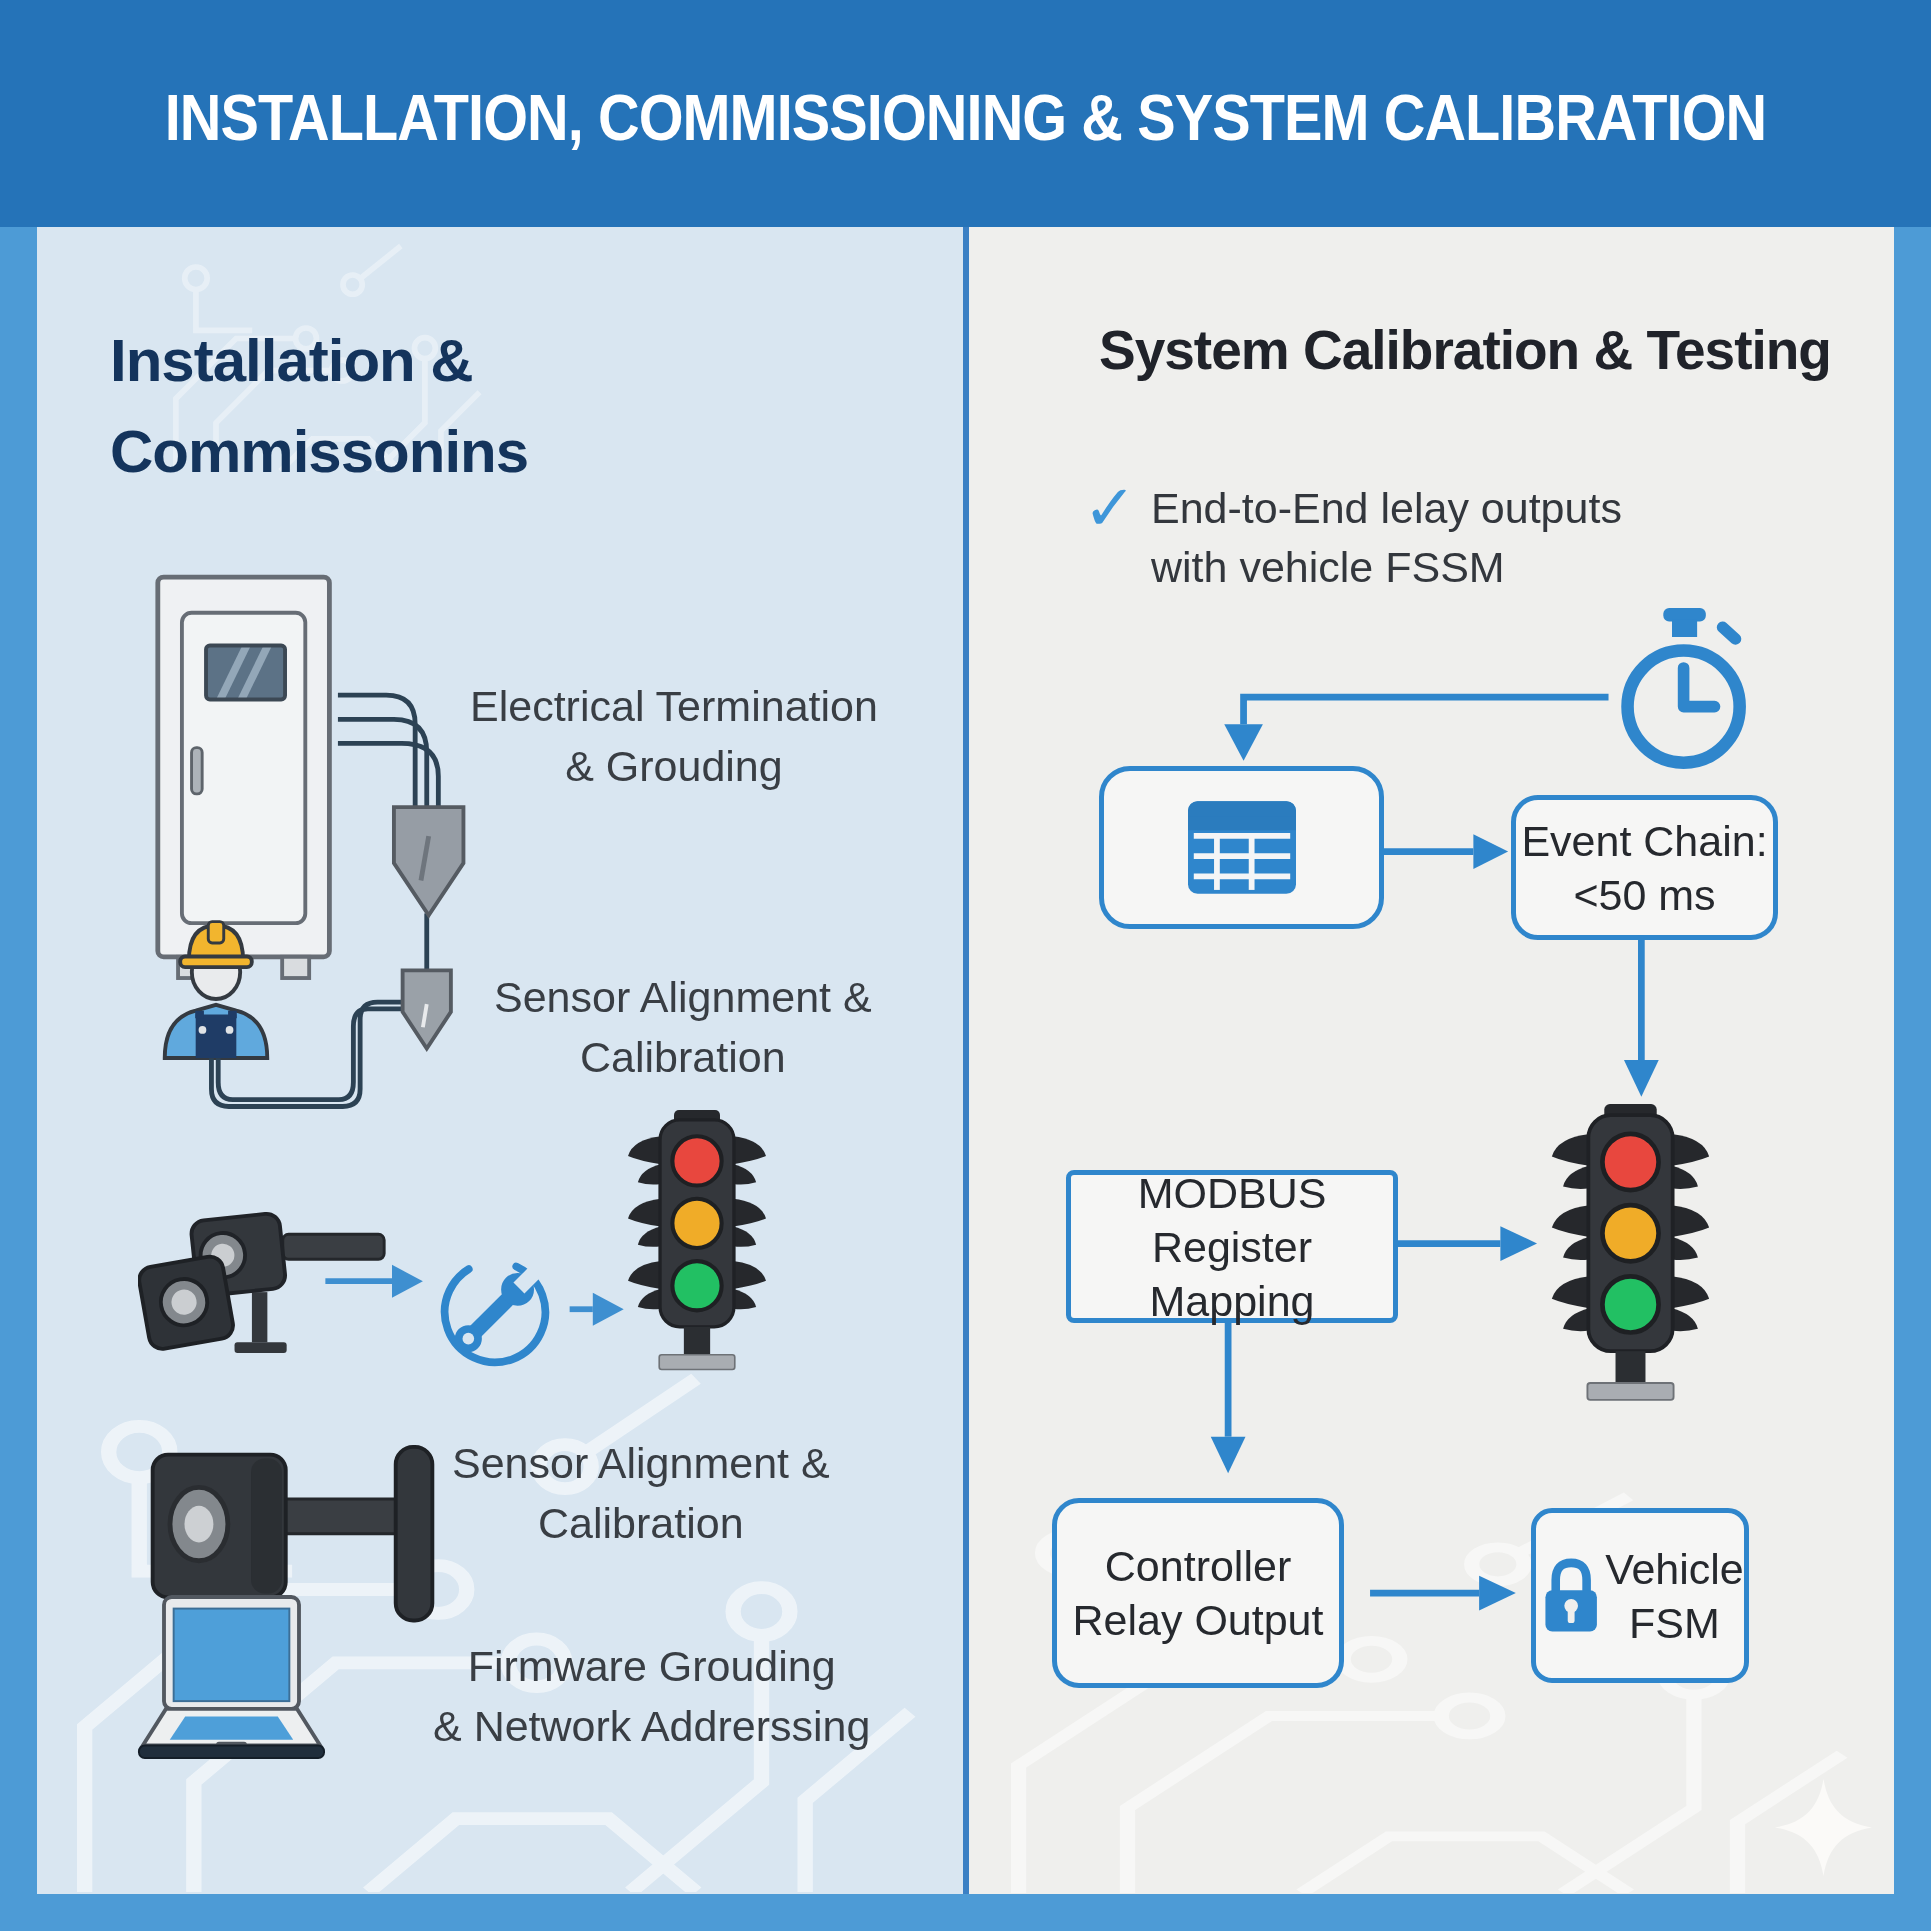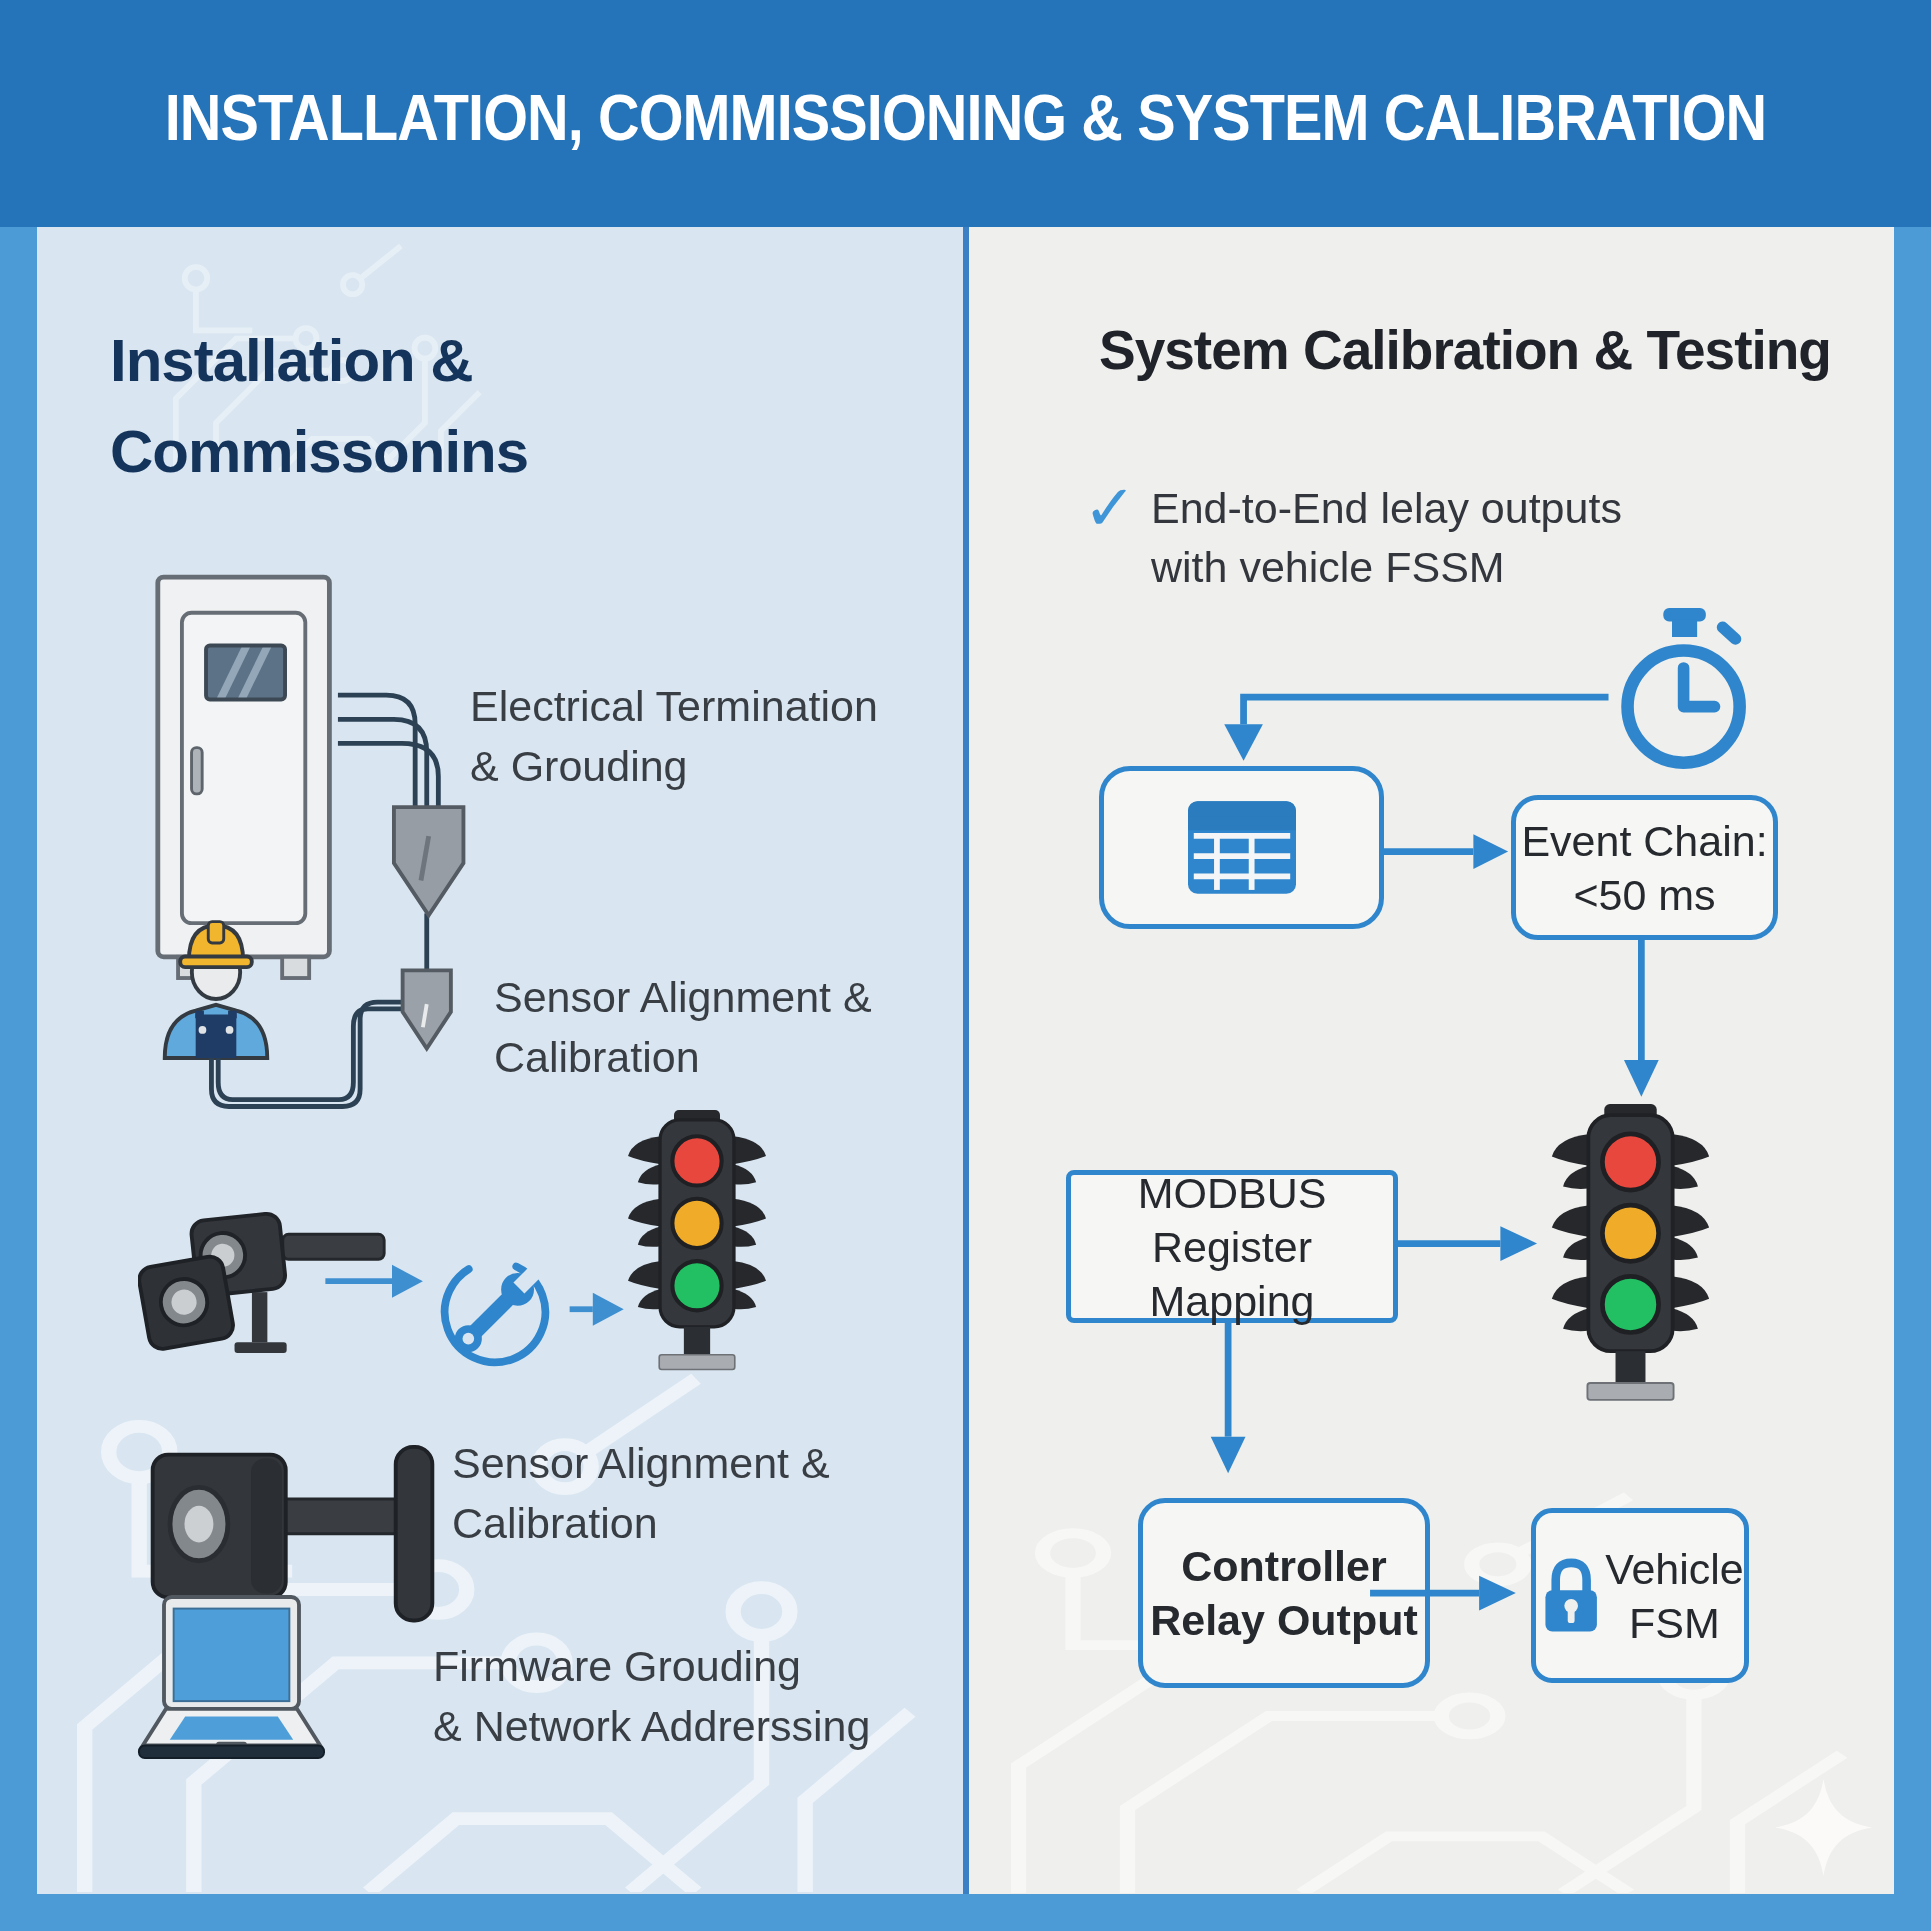--- a/index.html
+++ b/index.html
@@ -11,35 +11,35 @@
     color:#FFFFFF;font-size:64px;font-weight:800;letter-spacing:-1px;
     transform:scaleX(0.9);white-space:nowrap;}
   .left-panel{position:absolute;left:37px;top:227px;width:926px;height:1667px;background:#D9E6F1;}
   .divider{position:absolute;left:963px;top:227px;width:6.8px;height:1667px;background:#3B80C4;}
   .right-panel{position:absolute;left:969px;top:227px;width:925px;height:1667px;background:#EFEFED;}
   
   .left-heading{position:absolute;left:110px;top:315px;color:#14345C;
     font-size:60px;font-weight:800;line-height:91px;letter-spacing:-1px;}
   .right-heading{position:absolute;left:1099px;top:318px;color:#20232A;
     font-size:55px;font-weight:800;letter-spacing:-1px;}
-  .label{position:absolute;font-size:43px;line-height:60px;color:#393E44;}
+  .label{position:absolute;font-size:43px;line-height:60px;color:#393E44;text-align:center;}
   .lbl-1{left:470px;top:676px;}
   .lbl-2{left:494px;top:967px;}
   .lbl-3{left:452px;top:1433px;}
   .lbl-4{left:433px;top:1636px;}
   .check-glyph{position:absolute;left:1083px;top:471px;font-size:64px;font-weight:800;color:#3E96D9;}
   .bullet-text{position:absolute;left:1151px;top:479px;font-size:43px;line-height:59px;color:#33373D;}
   
   .fbox{position:absolute;border:5.8px solid #2F86CC;background:#F6F6F5;border-radius:27px;
     display:flex;flex-direction:column;align-items:center;justify-content:center;
     font-size:43px;line-height:54px;color:#26292E;text-align:center;}
   .box-table{left:1099px;top:766px;width:275px;height:153px;border-radius:31px;}
   .box-event{left:1511px;top:795px;width:257px;height:135px;}
   .box-modbus{left:1066px;top:1170px;width:322px;height:143px;border-radius:8px;}
-  .box-controller{left:1138px;top:1498px;width:282px;height:180px;font-weight:bold;}
+  .box-controller{left:1052px;top:1498px;width:282px;height:180px;}
   .box-vehicle{left:1531px;top:1508px;width:202px;height:165px;border-radius:21px;
     flex-direction:row;gap:5px;padding-left:5.8px;}
   .box-vehicle .vcol{display:flex;flex-direction:column;align-items:center;}
   
   .abs{position:absolute;}
   svg{display:block;}
 </style>
 </head>
 <body>
 

